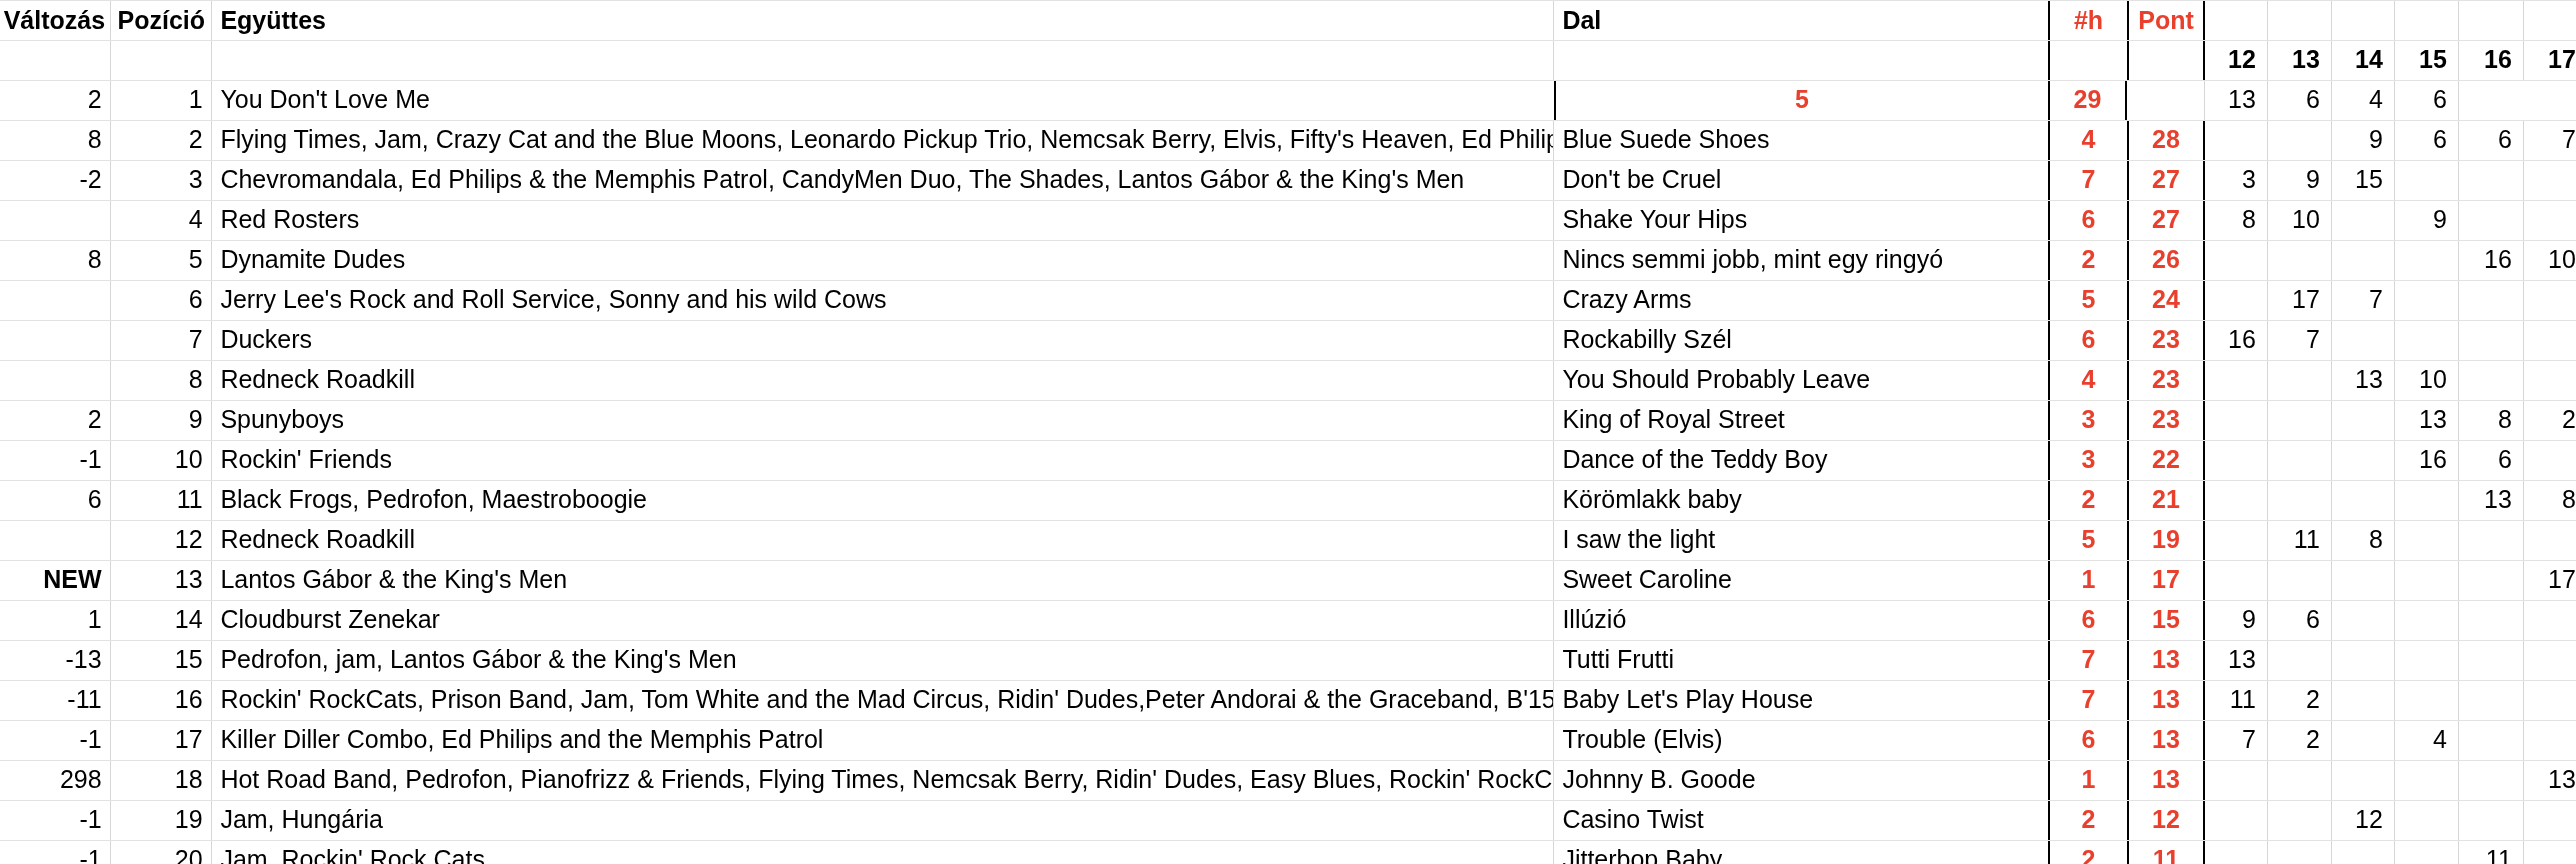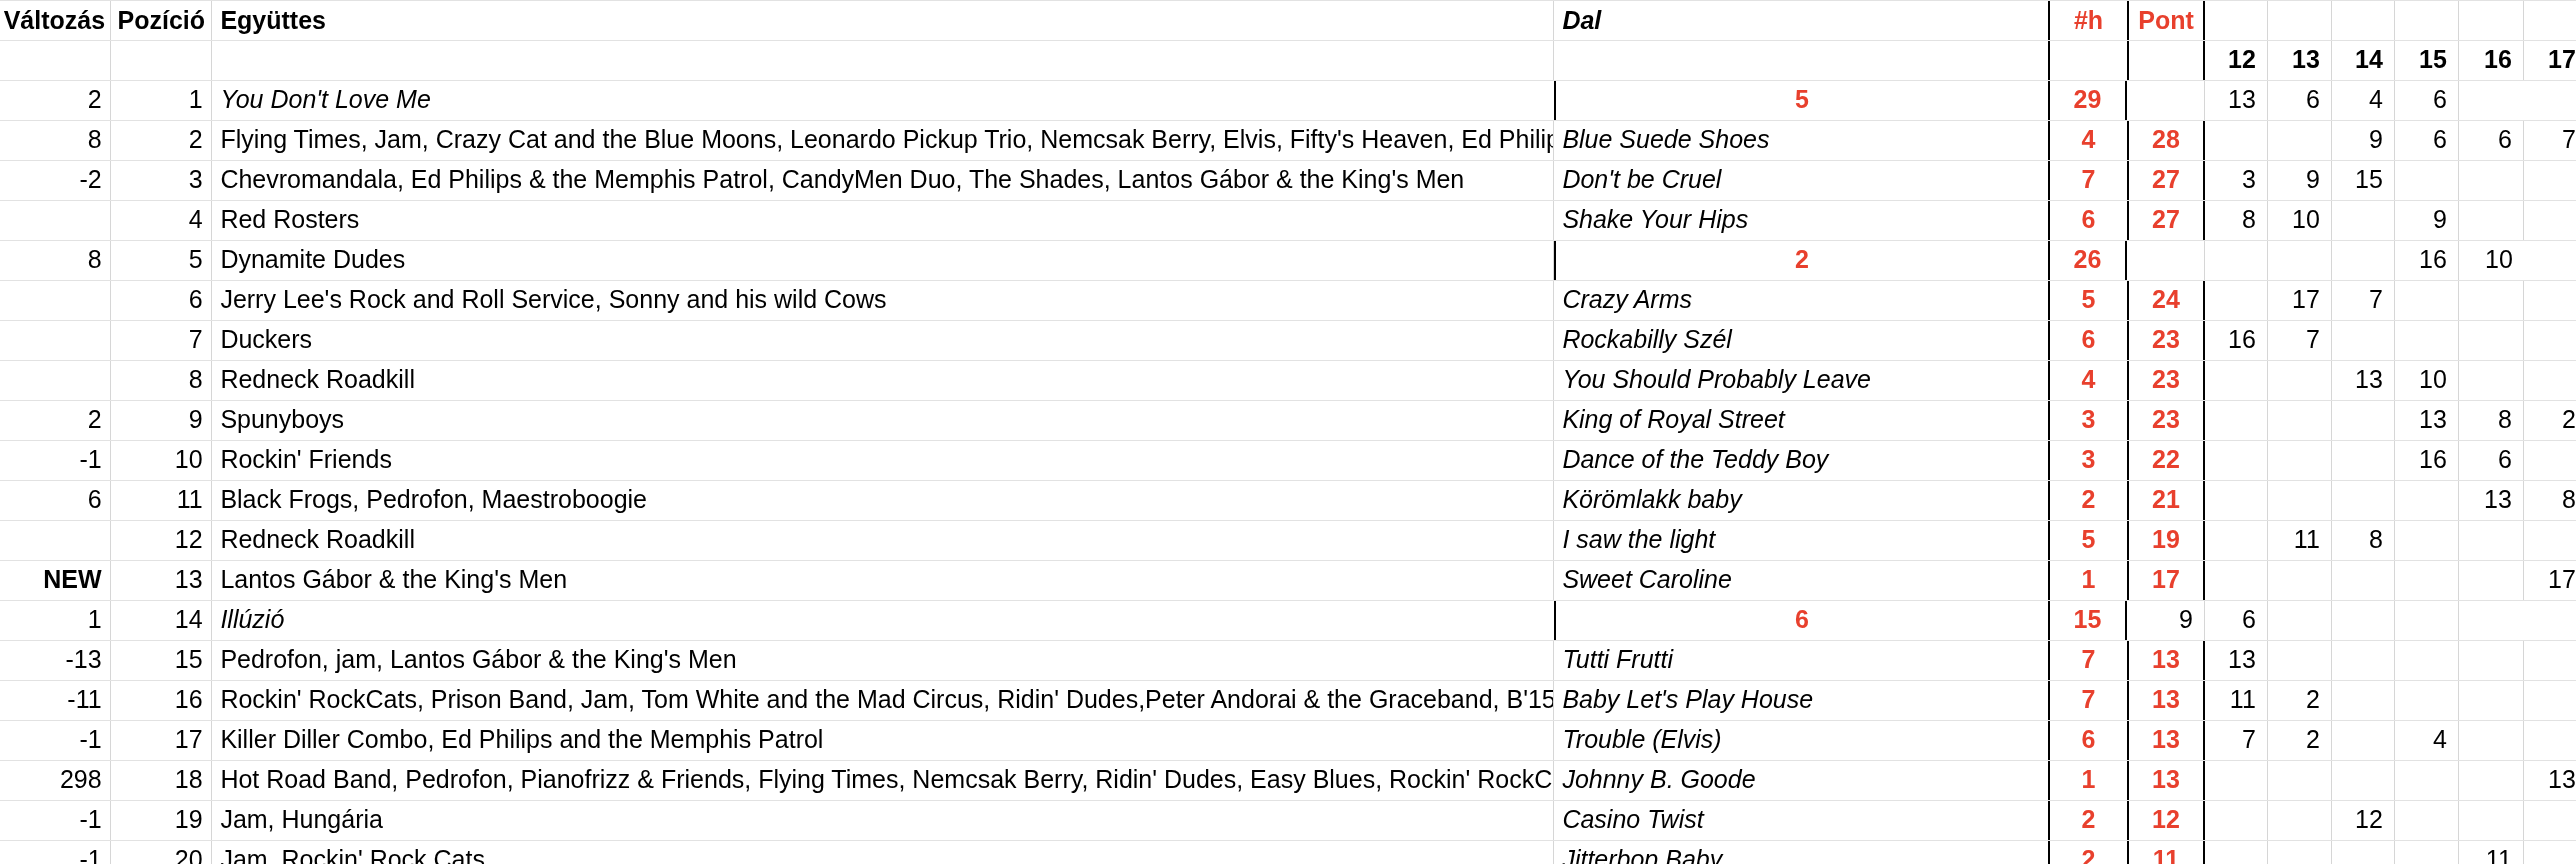--- a/index.html
+++ b/index.html
@@ -29,21 +29,21 @@
     line-height:37px;
     font-size:25px;
     color:#000;
     white-space:nowrap;
     overflow:hidden;
   }
   .header-row .cell{font-weight:bold;line-height:38px;}
   
   .c-change,.c-pos{text-align:right;padding-right:8.4px;border-right:1.9px solid var(--grid-v);}
   .c-band{padding-left:8.4px;border-right:1.9px solid var(--grid-v);}
-  .c-song{padding-left:8.4px;font-style:italic;}
+  .c-song{padding-left:8.4px;}
   .c-h{text-align:center;border-left:2.8px solid var(--divider);}
   .c-pont{text-align:center;border-left:2.8px solid var(--divider);border-right:2.8px solid var(--divider);}
   .c-w{text-align:right;padding-right:11.2px;border-right:1.9px solid var(--grid-v);}
   .c-w.last{border-right:none;}
   .header-row .c-change{text-align:left;padding-left:3.7px;}
   .header-row .c-pos{text-align:left;padding-left:6.5px;}
   .red{color:var(--red);font-weight:bold;}
   .subheader-row .c-w{font-weight:bold;}
   .bold{font-weight:bold;}
 </style>
@@ -136,20 +136,21 @@
           <div class="cell c-w">10</div>
           <div class="cell c-w"></div>
           <div class="cell c-w">9</div>
           <div class="cell c-w"></div>
           <div class="cell c-w last"></div>
         </div>
         <div class="row">
           <div class="cell c-change">8</div>
           <div class="cell c-pos">5</div>
           <div class="cell c-band">Dynamite Dudes</div>
+          <div class="cell c-song">Nincs semmi jobb, mint egy ringyó</div>
           <div class="cell c-h red">2</div>
           <div class="cell c-pont red">26</div>
           <div class="cell c-w"></div>
           <div class="cell c-w"></div>
           <div class="cell c-w"></div>
           <div class="cell c-w"></div>
           <div class="cell c-w">16</div>
           <div class="cell c-w last">10</div>
         </div>
         <div class="row">
@@ -260,20 +261,21 @@
           <div class="cell c-w"></div>
           <div class="cell c-w"></div>
           <div class="cell c-w"></div>
           <div class="cell c-w"></div>
           <div class="cell c-w"></div>
           <div class="cell c-w last">17</div>
         </div>
         <div class="row">
           <div class="cell c-change">1</div>
           <div class="cell c-pos">14</div>
+          <div class="cell c-band">Cloudburst Zenekar</div>
           <div class="cell c-song">Illúzió</div>
           <div class="cell c-h red">6</div>
           <div class="cell c-pont red">15</div>
           <div class="cell c-w">9</div>
           <div class="cell c-w">6</div>
           <div class="cell c-w"></div>
           <div class="cell c-w"></div>
           <div class="cell c-w"></div>
           <div class="cell c-w last"></div>
         </div>

